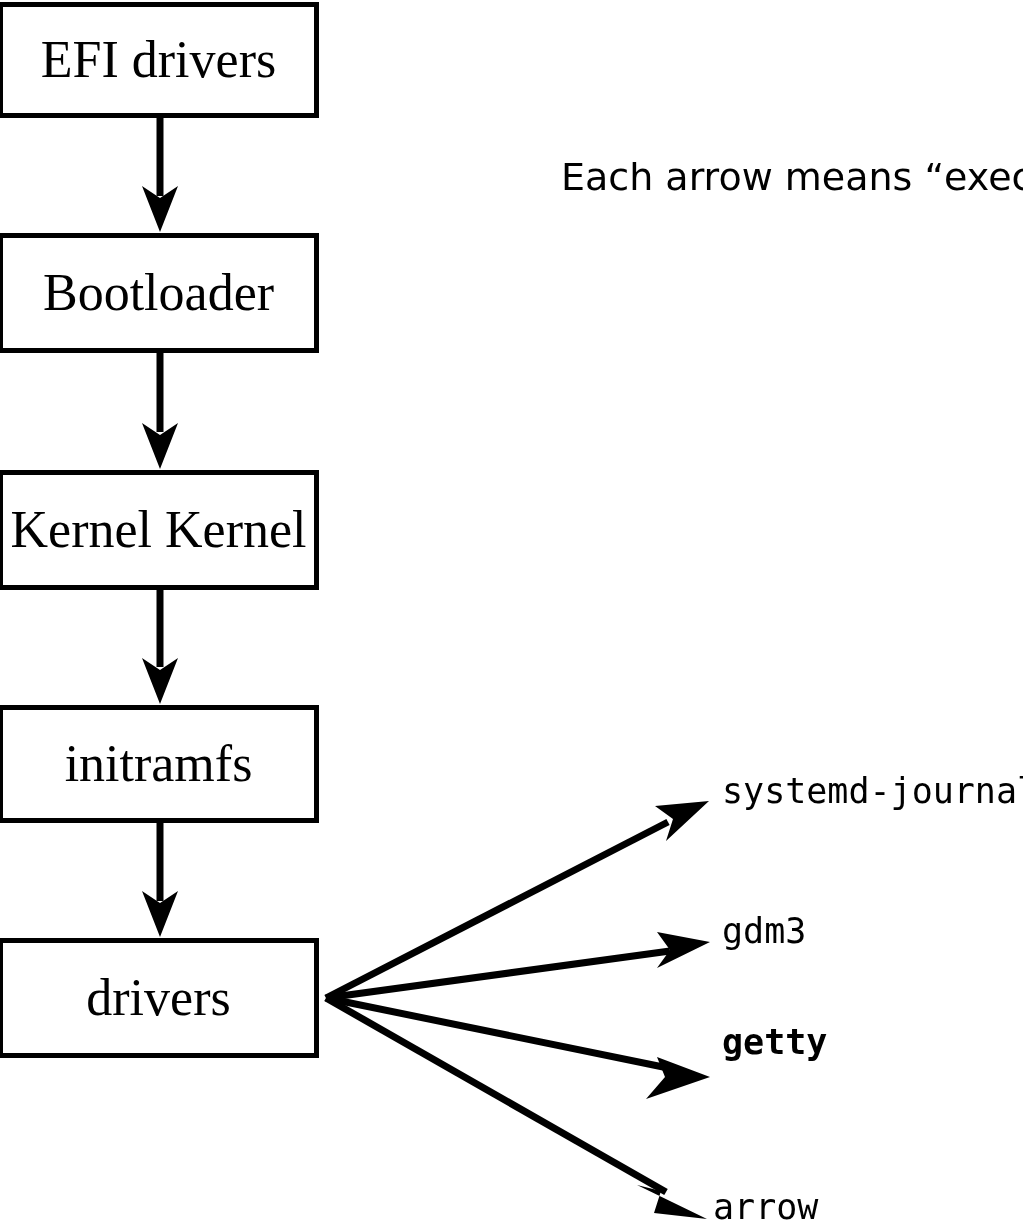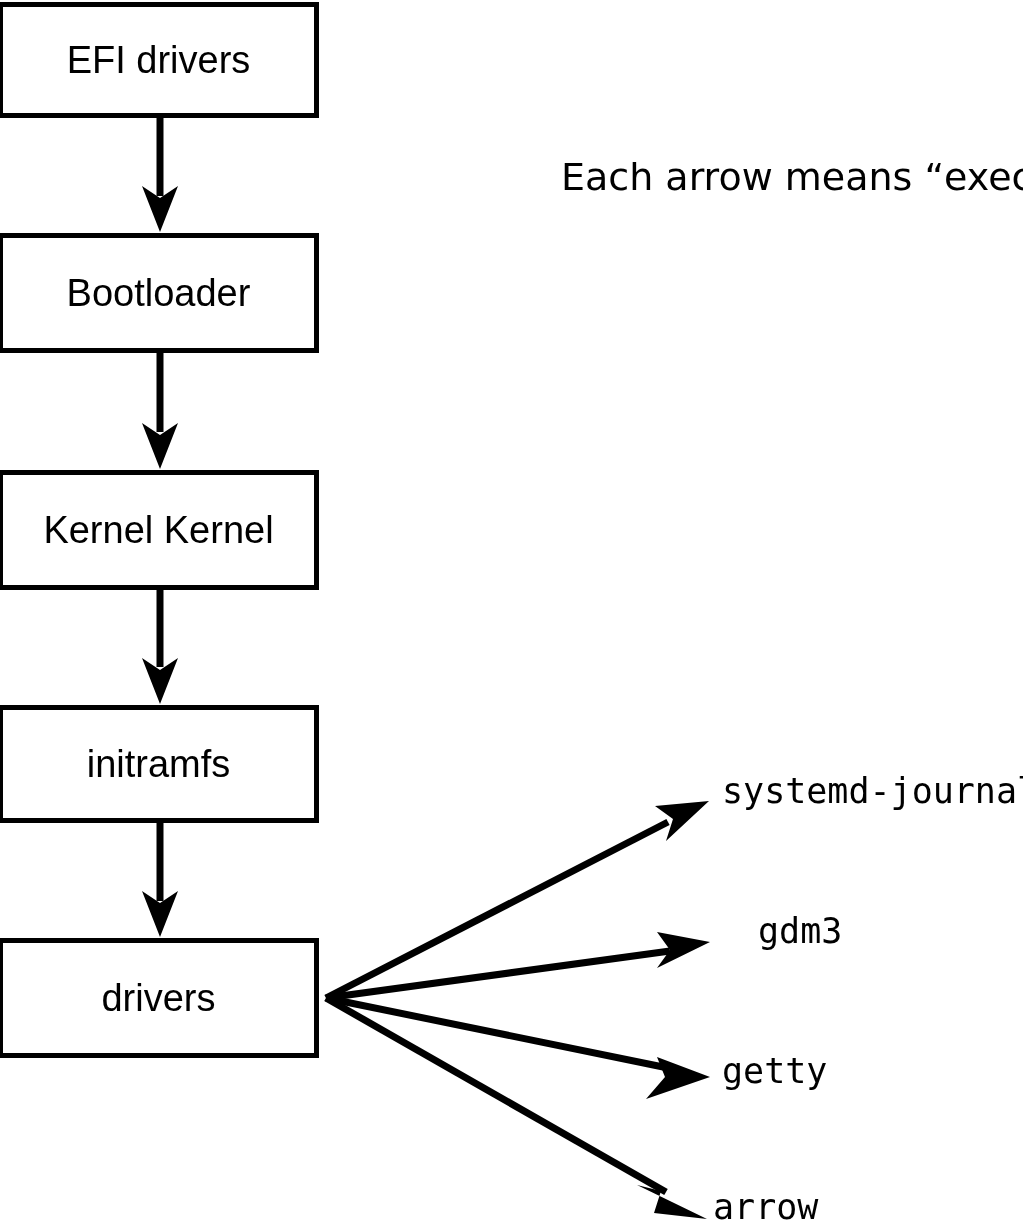--- a/index.html
+++ b/index.html
@@ -23,22 +23,22 @@
   .node-box {
     position: absolute;
     box-sizing: border-box;
     background: #ffffff;
     border: 5px solid #000000;
     display: flex;
     align-items: center;
     justify-content: center;
   }
   .node-label {
-    font-family: Liberation Sans, sans-serif;
-    font-size: 38px;
+    font-family: Liberation Serif, serif;
+    font-size: 52px;
     line-height: 1;
     color: #000000;
     white-space: nowrap;
     letter-spacing: 0px;
   }
   
   .caption {
     position: absolute;
     left: 561px;
     top: 158px;
@@ -141,19 +141,19 @@
   </div>
 
   <div class="node-box" style="left:-2px; top:938px; width:321px; height:120px;">
     <span class="node-label">drivers</span>
   </div>
 
   <div class="caption">Each arrow means “executes”.</div>
 
   <div class="leaf-label" style="left:722px; top:774px;">systemd-journal</div>
 
-  <div class="leaf-label" style="left:722px; top:914px;margin-left:36px;">gdm3</div>
+  <div class="leaf-label" style="left:722px; top:914px;">gdm3</div>
 
-  <div class="leaf-label" style="left:722px; top:1054px;">getty</div>
+  <div class="leaf-label" style="left:722px; top:1025px;font-weight:bold;">getty</div>
 
   <div class="leaf-label" style="left:713px; top:1190px;">arrow</div>
 
 </div>
 
 </body></html>

